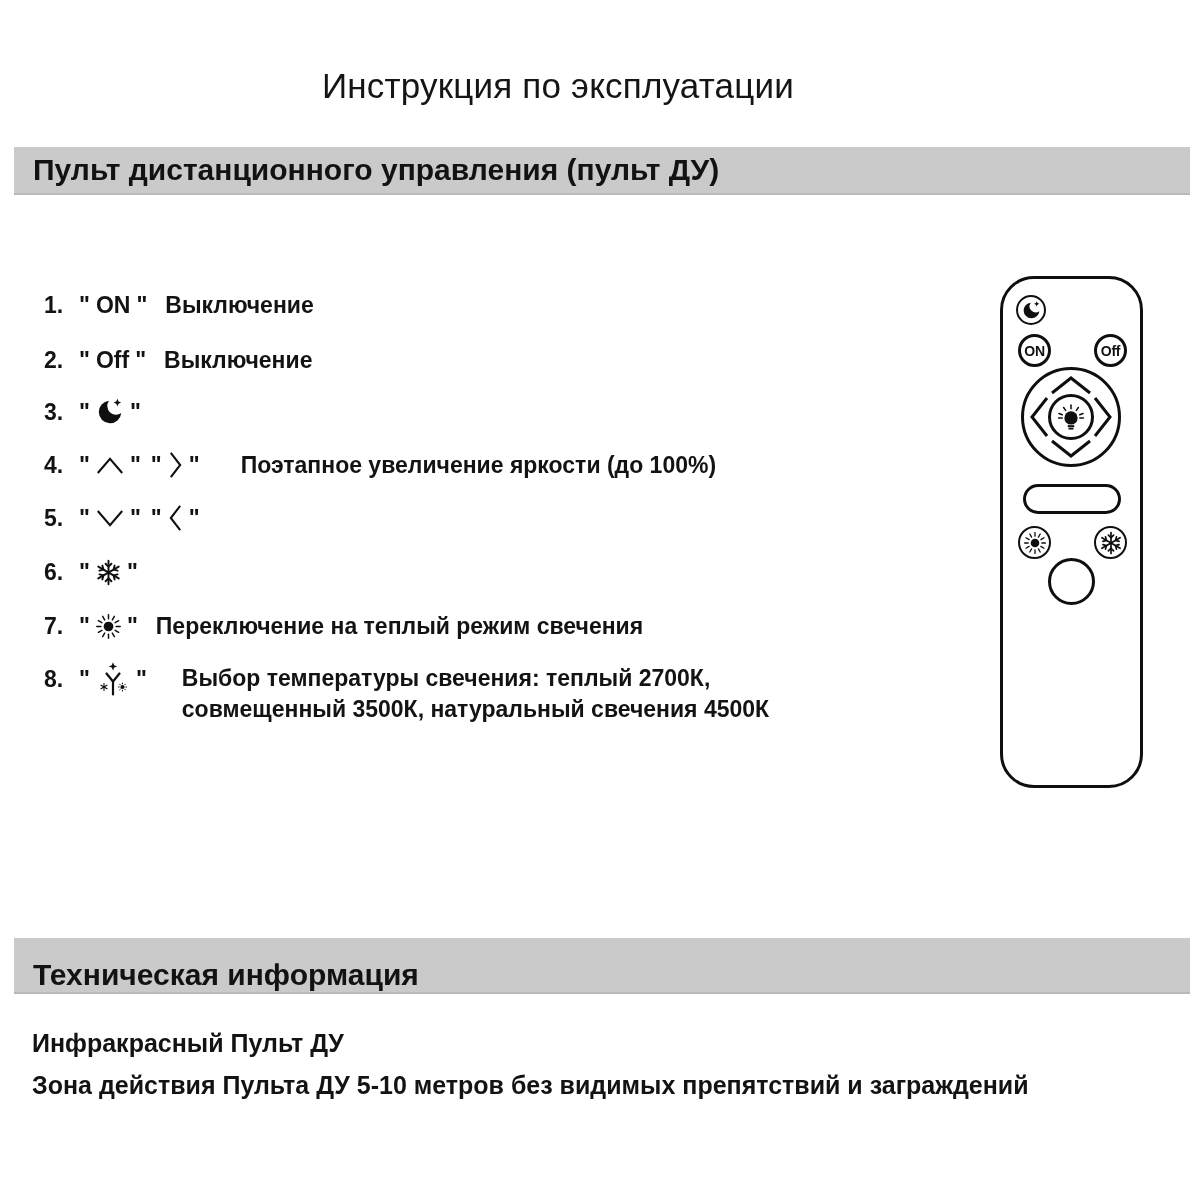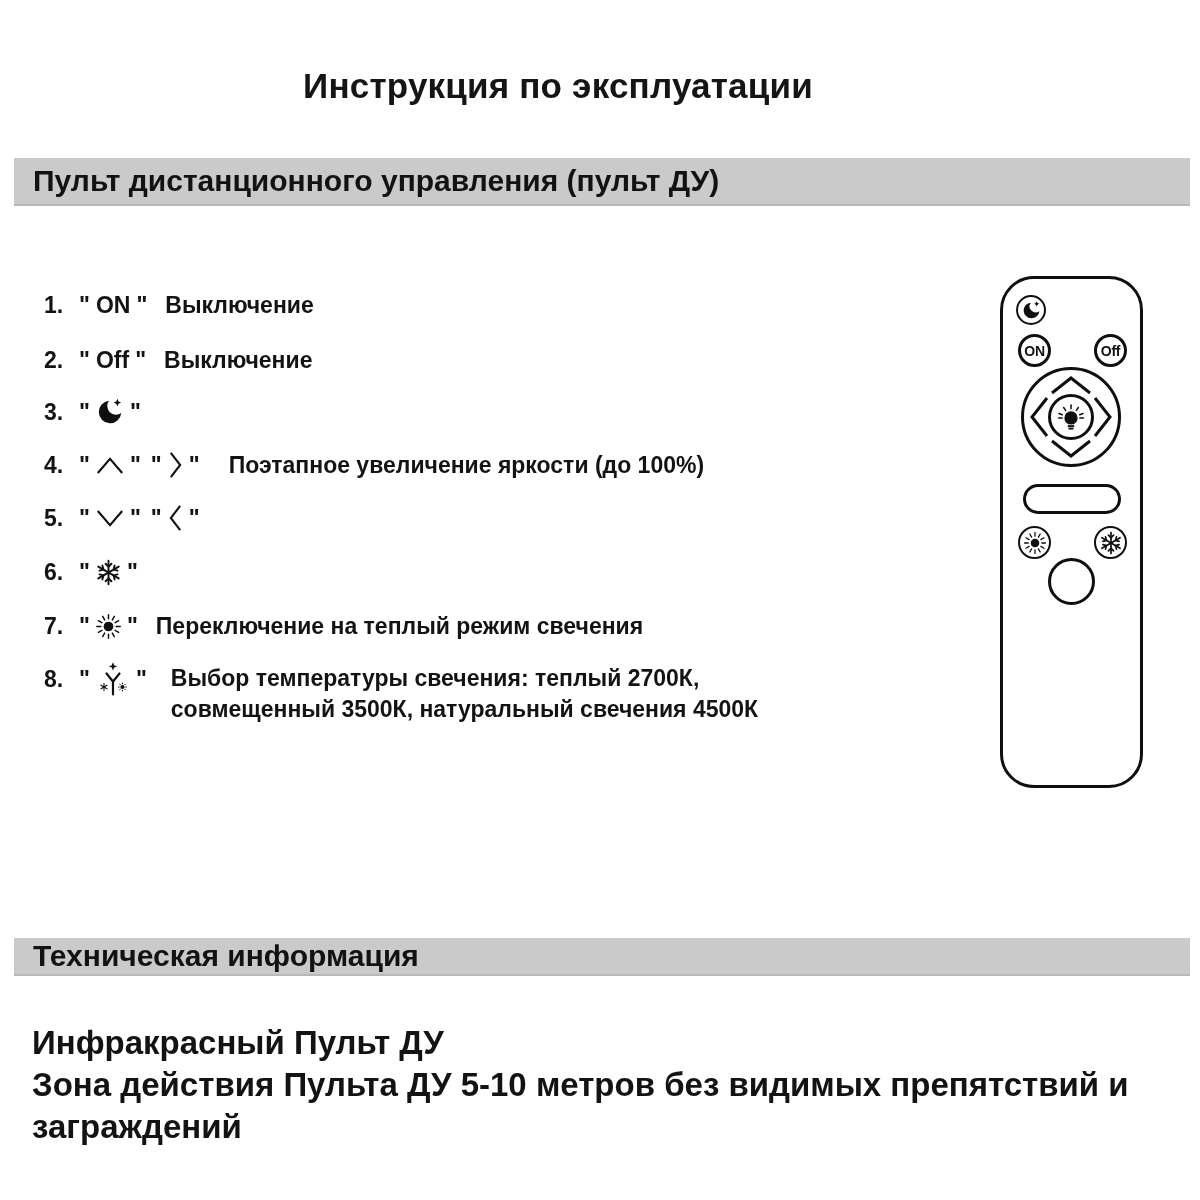--- a/index.html
+++ b/index.html
@@ -3,45 +3,45 @@
 <meta charset="utf-8">
 <style>
   html,body{margin:0;padding:0;background:#ffffff;}
   body{
     width:1200px;height:1200px;position:relative;overflow:hidden;
     font-family:"Liberation Sans","DejaVu Sans",sans-serif;
     color:#111;font-weight:700;
   }
   .page-title{
     position:absolute;top:66px;left:0;width:1116px;text-align:center;
-    font-size:35px;font-weight:700;letter-spacing:.2px;color:#151515;
+    font-size:35px;font-weight:400;letter-spacing:.2px;color:#151515;
   }
   .section-bar{
     position:absolute;left:14px;width:1176px;background:#cacaca;
     border-bottom:2px solid #b9b9b9;box-sizing:border-box;
     font-size:30px;font-weight:700;color:#121212;
     padding-left:19px;display:flex;align-items:center;
   }
-  .bar-remote{top:158px;height:48px;}
-  .bar-tech{top:938px;height:38px;}
+  .bar-remote{top:147px;height:48px;}
+  .bar-tech{top:938px;height:56px;align-items:flex-end;}
   
   .item{
     position:absolute;left:44px;height:34px;display:flex;align-items:center;
     font-size:23px;white-space:nowrap;color:#131313;
   }
   .item .num{width:30px;}
   .item .q{margin:0 5px;}
   .item .token{margin:0 1px;}
   .item .label{margin-left:13px;}
-  .item .label-gap{margin-left:24px;}
+  .item .label-gap{margin-left:36px;}
   .ic{display:block;}
   .item8{align-items:flex-start;height:auto;}
   .item8 .num,.item8 .q{line-height:32px;}
   .item8 .sel-wrap{margin-top:-2px;}
-  .item8 .label2{margin-left:19px;line-height:31px;}
+  .item8 .label2{margin-left:30px;line-height:31px;}
   
   .remote{
     position:absolute;left:1000px;top:276px;width:143px;height:512px;
     border:3px solid #0f0f0f;border-radius:34px;box-sizing:border-box;background:#fff;
   }
   .rbtn{
     position:absolute;border:3px solid #0f0f0f;border-radius:50%;
     box-sizing:border-box;display:flex;align-items:center;justify-content:center;
     background:#fff;
   }
@@ -56,21 +56,21 @@
   }
   .dpad-arrows{position:absolute;left:-3px;top:-3px;}
   .pill{
     position:absolute;left:20px;top:205px;width:98px;height:30px;
     border:3px solid #0f0f0f;border-radius:16px;box-sizing:border-box;background:#fff;
   }
   .btn-warm{left:15px;top:247px;width:33px;height:33px;border-width:2.5px;}
   .btn-cold{left:91px;top:247px;width:33px;height:33px;border-width:2.5px;}
   .btn-blank{left:45px;top:279px;width:47px;height:47px;}
   
-  .tech-lines{position:absolute;left:32px;top:1022px;font-size:33px;line-height:42px;color:#131313;}
+  .tech-lines{position:absolute;left:32px;top:1022px;font-size:25px;line-height:42px;color:#131313;}
   .hidden-defs{position:absolute;width:0;height:0;overflow:hidden;}
 </style>
 </head>
 <body>
 
 <svg class="hidden-defs" aria-hidden="true">
   <defs>
     <symbol id="sym-moon" viewBox="0 0 24 24">
       <path d="M21 12.79A9 9 0 1 1 11.21 3 7 7 0 0 0 21 12.79z" fill="#0f0f0f"></path>
       <path d="M17.9 1.4 l0.9 2.1 2.1 0.9 -2.1 0.9 -0.9 2.1 -0.9 -2.1 -2.1 -0.9 2.1 -0.9 Z" fill="#0f0f0f"></path>

